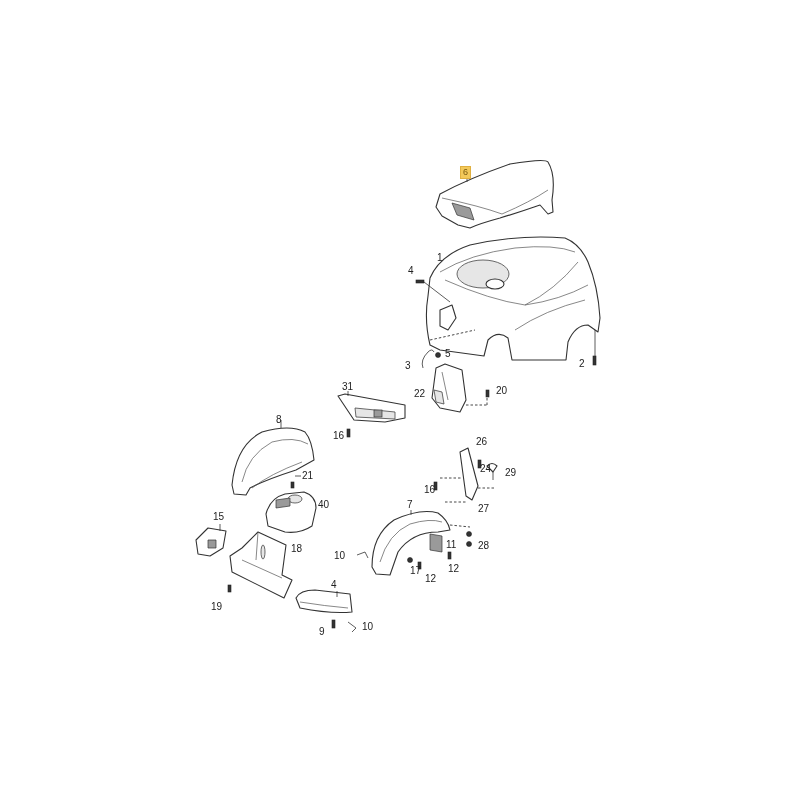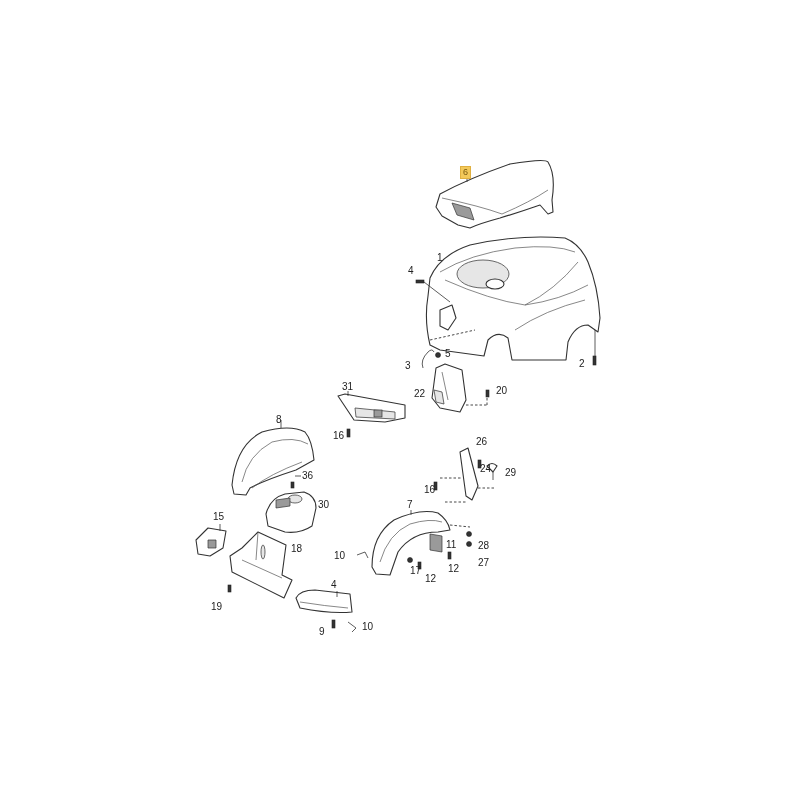--- a/index.html
+++ b/index.html
@@ -136,28 +136,28 @@
   <span class="lbl" style="left:408px;top:265px">4</span>
   <span class="lbl" style="left:579px;top:358px">2</span>
   <span class="lbl" style="left:405px;top:360px">3</span>
   <span class="lbl" style="left:445px;top:348px">5</span>
   <span class="lbl" style="left:342px;top:381px">31</span>
   <span class="lbl" style="left:414px;top:388px">22</span>
   <span class="lbl" style="left:496px;top:385px">20</span>
   <span class="lbl" style="left:333px;top:430px">16</span>
   <span class="lbl" style="left:276px;top:414px">8</span>
   <span class="lbl" style="left:476px;top:436px">26</span>
-  <span class="lbl" style="left:302px;top:470px">36</span>
+  <span class="lbl" style="left:302px;top:470px">21</span>
   <span class="lbl" style="left:480px;top:463px">24</span>
   <span class="lbl" style="left:505px;top:467px">29</span>
   <span class="lbl" style="left:424px;top:484px">16</span>
-  <span class="lbl" style="left:318px;top:499px">30</span>
+  <span class="lbl" style="left:318px;top:499px">40</span>
   <span class="lbl" style="left:407px;top:499px">7</span>
   <span class="lbl" style="left:213px;top:511px">15</span>
-  <span class="lbl" style="left:478px;top:557px">27</span>
+  <span class="lbl" style="left:478px;top:503px">27</span>
   <span class="lbl" style="left:478px;top:540px">28</span>
   <span class="lbl" style="left:446px;top:539px">11</span>
   <span class="lbl" style="left:291px;top:543px">18</span>
   <span class="lbl" style="left:334px;top:550px">10</span>
   <span class="lbl" style="left:410px;top:565px">17</span>
   <span class="lbl" style="left:448px;top:563px">12</span>
   <span class="lbl" style="left:425px;top:573px">12</span>
   <span class="lbl" style="left:331px;top:579px">4</span>
   <span class="lbl" style="left:211px;top:601px">19</span>
   <span class="lbl" style="left:319px;top:626px">9</span>

